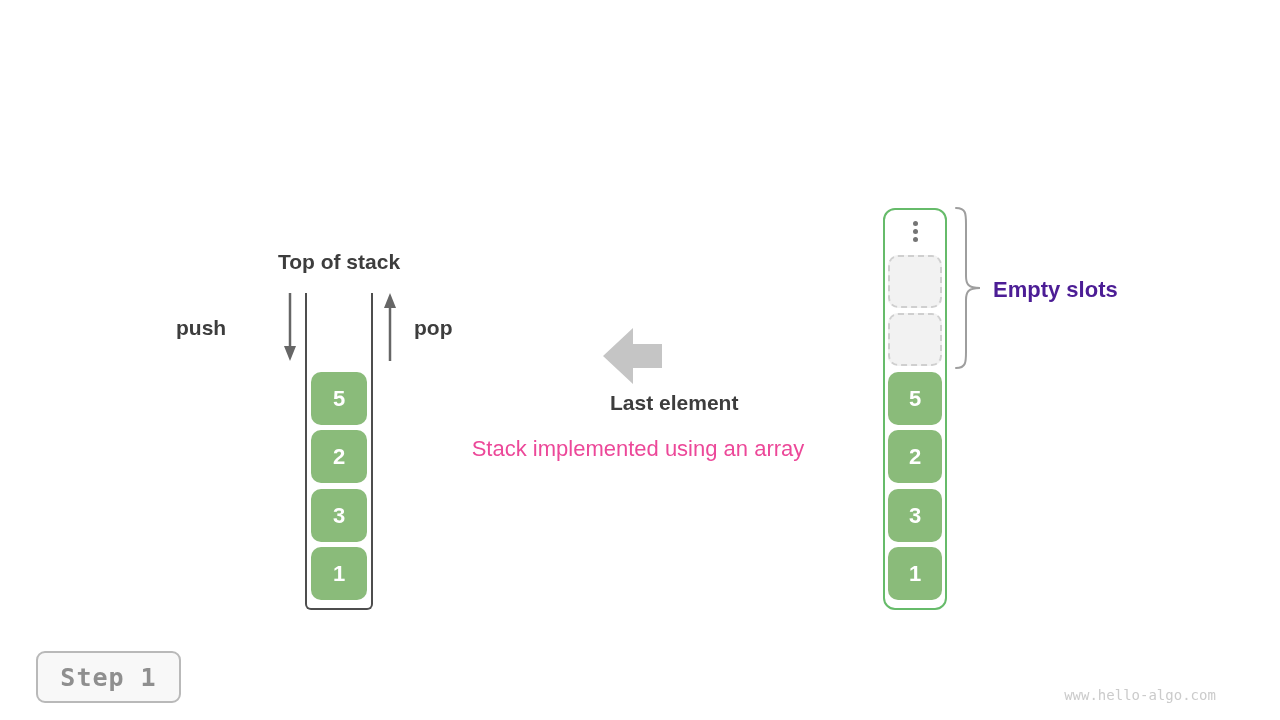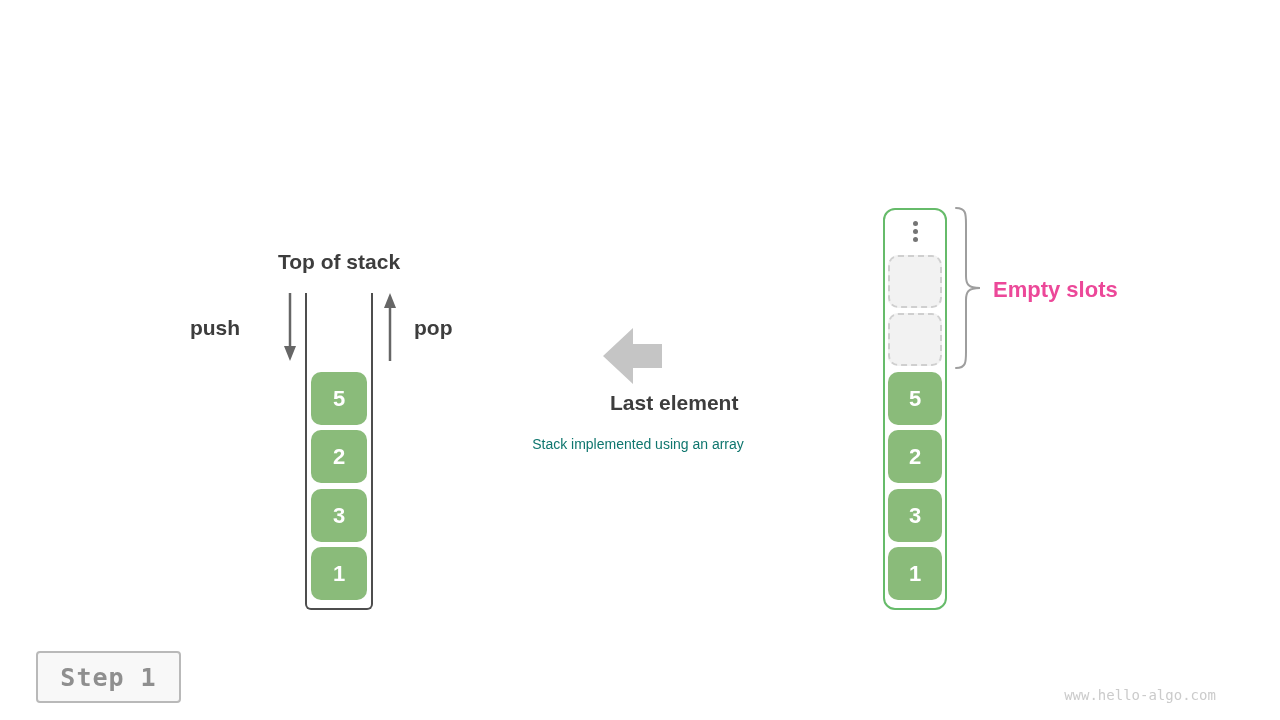--- a/index.html
+++ b/index.html
@@ -17,28 +17,28 @@
 
   
   .label-dark {
     font-weight: bold;
     font-size: 21px;
     color: #3d3d3d;
     white-space: nowrap;
     text-align: right;
   }
   .caption-gray {
-    font-size: 14px;
-    color: #0f766e;
+    font-size: 22px;
+    color: #ec4899;
     white-space: nowrap;
   }
   .label-gray-bold {
     font-weight: bold;
     font-size: 22px;
-    color: #ec4899;
+    color: #4c1d95;
     white-space: nowrap;
   }
 
   
   .stack-container {
     left: 305px; top: 283px;
     width: 68px; height: 317px;
     border-left: 2px solid #4d4d4d;
     border-right: 2px solid #4d4d4d;
     border-bottom: 2px solid #4d4d4d;
@@ -82,21 +82,21 @@
     border-radius: 50%;
     background: #757575;
   }
 
   
   .step-badge {
     left: 36px; top: 641px;
     width: 145px; height: 52px;
     background: #f8f8f8;
     border: 2px solid #b9b9b9;
-    border-radius: 4px;
+    border-radius: 9px;
     display: flex;
     align-items: center;
     justify-content: center;
     font-family: "DejaVu Sans Mono", monospace;
     font-weight: bold;
     font-size: 25px;
     color: #8f8f8f;
     letter-spacing: 1px;
   }
 
@@ -110,21 +110,21 @@
     white-space: nowrap;
   }
 </style>
 </head>
 <body>
 
 <div class="canvas">
 
   <div class="abs label-dark" style="left:189px; top:240px; width:300px; text-align:center;">Top of stack</div>
 
-  <div class="abs label-dark" style="left:160px; top:306px; width:110px; text-align:center;">push</div>
+  <div class="abs label-dark" style="left:176px; top:306px; width:110px; text-align:left;">push</div>
 
   <svg class="abs" style="left:281px; top:281px;" width="18" height="72" viewBox="0 0 18 72">
     <line x1="9" y1="2" x2="9" y2="58" stroke="#666666" stroke-width="2.5"></line>
     <polygon points="3,55 15,55 9,70" fill="#666666"></polygon>
   </svg>
 
   <svg class="abs" style="left:381px; top:281px;" width="18" height="72" viewBox="0 0 18 72">
     <line x1="9" y1="70" x2="9" y2="14" stroke="#666666" stroke-width="2.5"></line>
     <polygon points="3,17 15,17 9,2" fill="#666666"></polygon>
   </svg>

